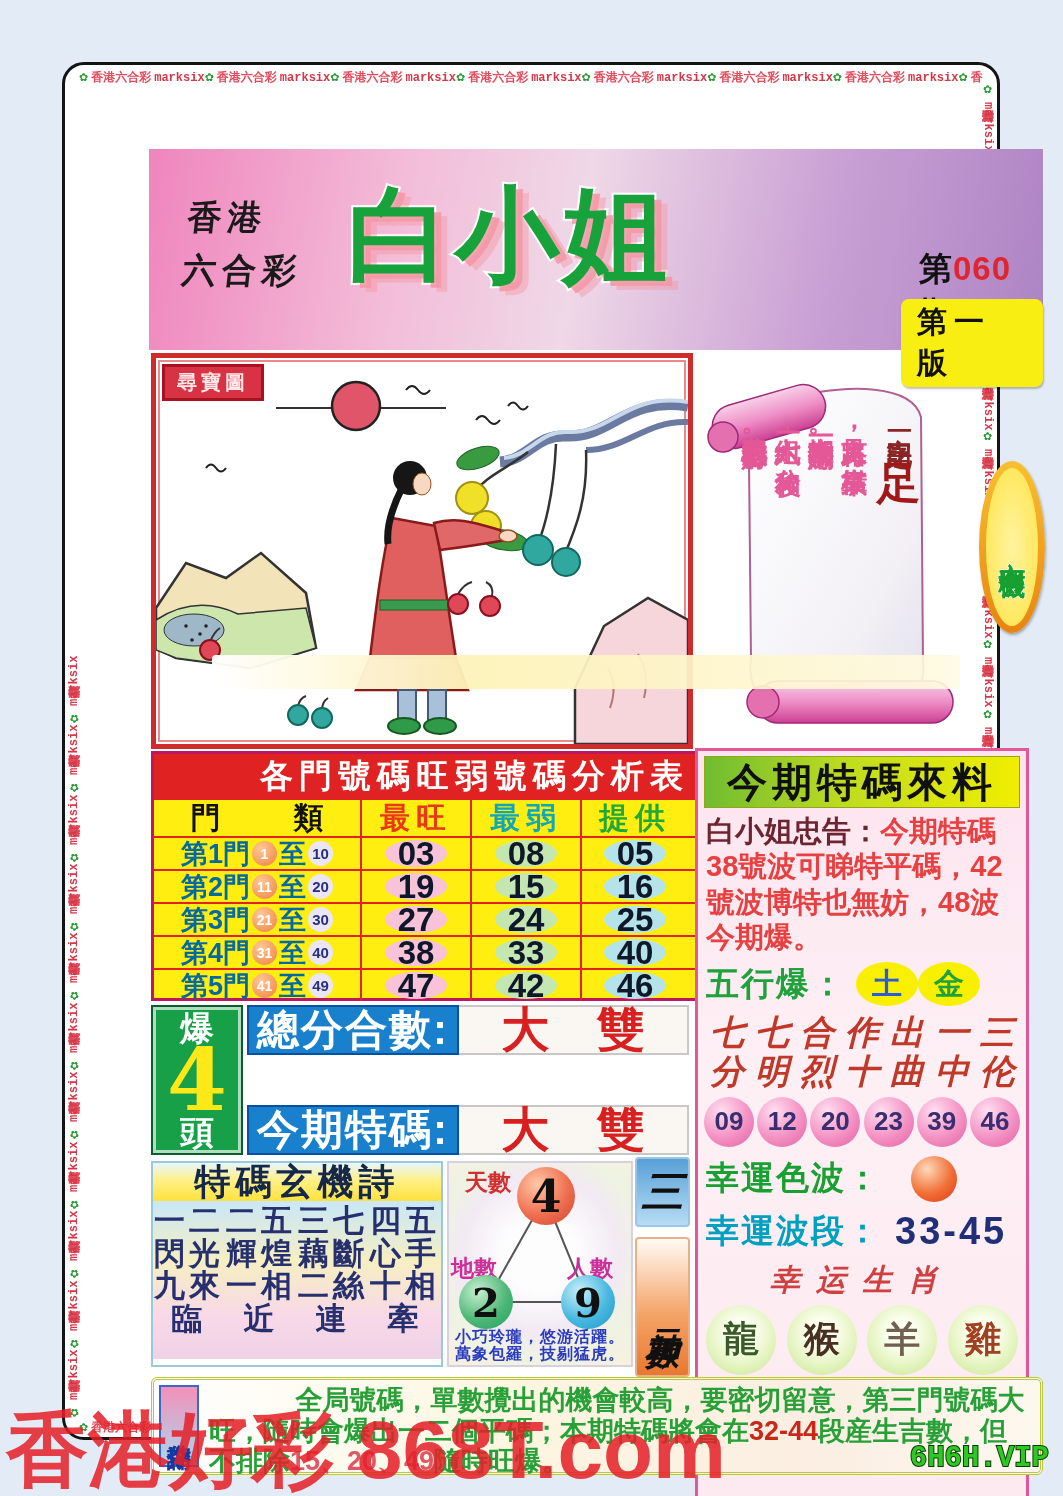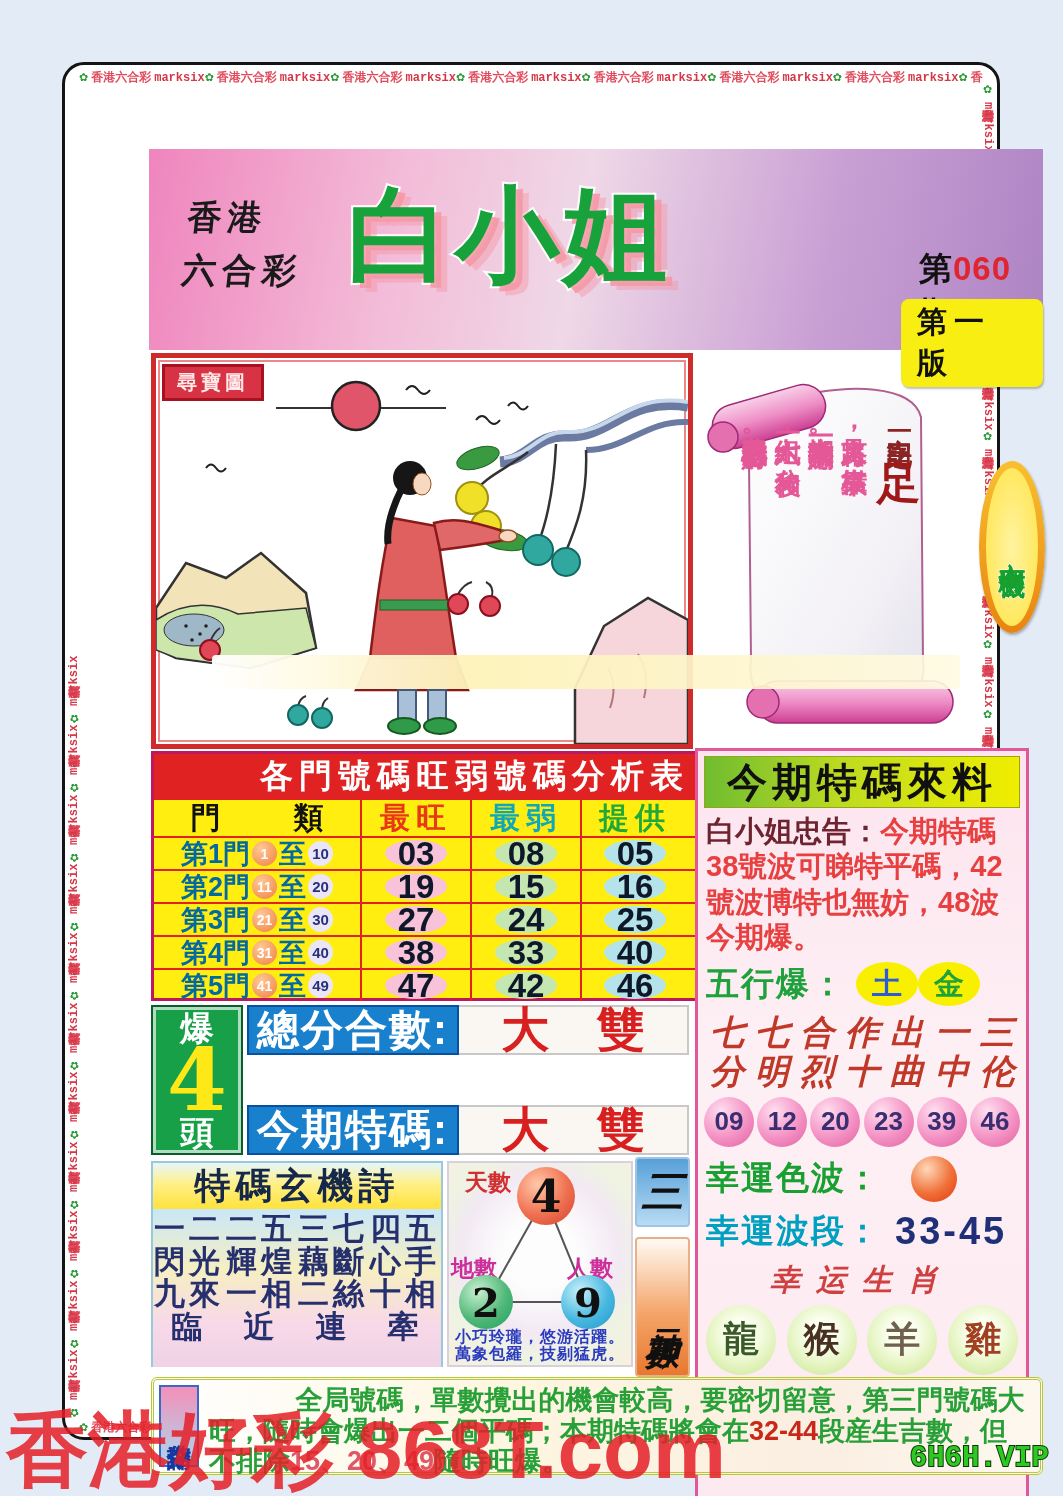--- a/index.html
+++ b/index.html
@@ -100,21 +100,21 @@
   #burst .b2{font-size:86px;line-height:.82;color:#ffe818;font-family:"DejaVu Serif",serif;}
   #totals{left:98px;top:856px;width:442px;height:150px;display:flex;flex-direction:column;justify-content:space-between;}
   .tot-row{display:flex;height:50px;}
   .tot-label{background:#1880cc;border:2px solid #0a50a0;color:#fff;font-weight:bold;font-size:42px;
     display:flex;align-items:center;padding:0 8px;letter-spacing:2px;white-space:nowrap;}
   .tot-value{flex:1;background:#faf6f2;border:2px solid #c8c8c8;border-left:none;color:#d82020;font-weight:bold;
     font-size:48px;display:flex;align-items:center;justify-content:center;word-spacing:34px;white-space:nowrap;}
 
   
   #poem{left:2px;top:1012px;width:292px;height:206px;border:2px solid #9ac8dc;}
-  #poem .ttl{height:46px;background:linear-gradient(180deg,#e6f7fb,#fff088 45%,#ffe23c);
+  #poem .ttl{height:38px;background:linear-gradient(180deg,#e6f7fb,#fff088 45%,#ffe23c);
     color:#16284a;font-size:36px;font-weight:bold;display:flex;align-items:center;justify-content:center;letter-spacing:5px;}
   #poem .body{height:158px;background:linear-gradient(180deg,#c9e7f8,#f6efc1 38%,#f8d9e8 72%,#efd2e6);
     display:flex;flex-direction:row;justify-content:space-around;padding:4px 0;}
   .poem-line{text-align:center;font-size:31px;font-weight:bold;color:#27306e;letter-spacing:4px;line-height:1.05;}
 
   
   #trinity{left:298px;top:1012px;width:186px;height:206px;border:2px solid #d8d0dc;
     background:radial-gradient(circle at 50% 45%,#fdfdfd 25%,#f2e9f3 55%,#eef3e2 72%,#f8f0e0);}
   #trinity svg{position:absolute;left:0;top:0;}
   .tri-label{position:absolute;font-size:23px;font-weight:bold;font-family:"DejaVu Serif",serif;}

